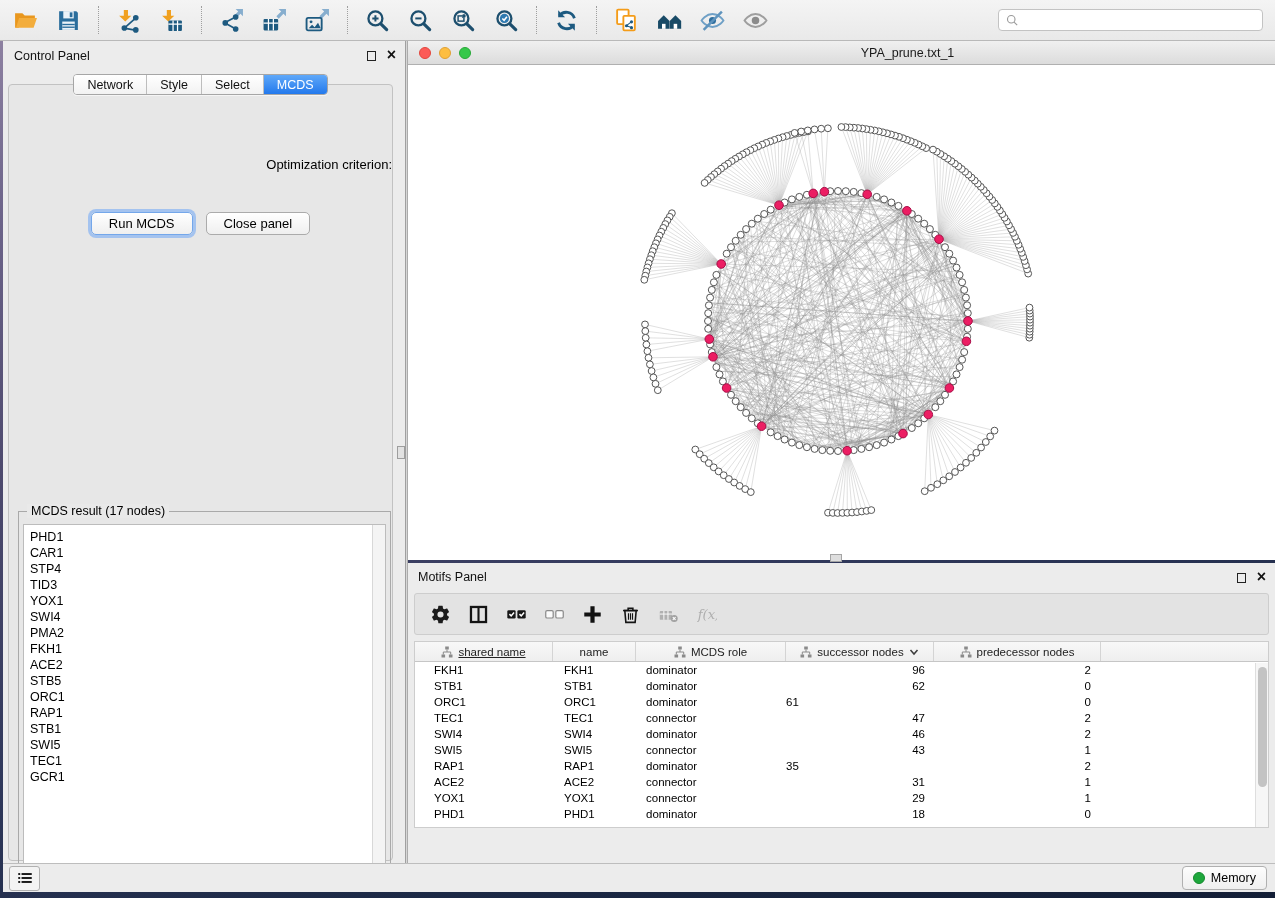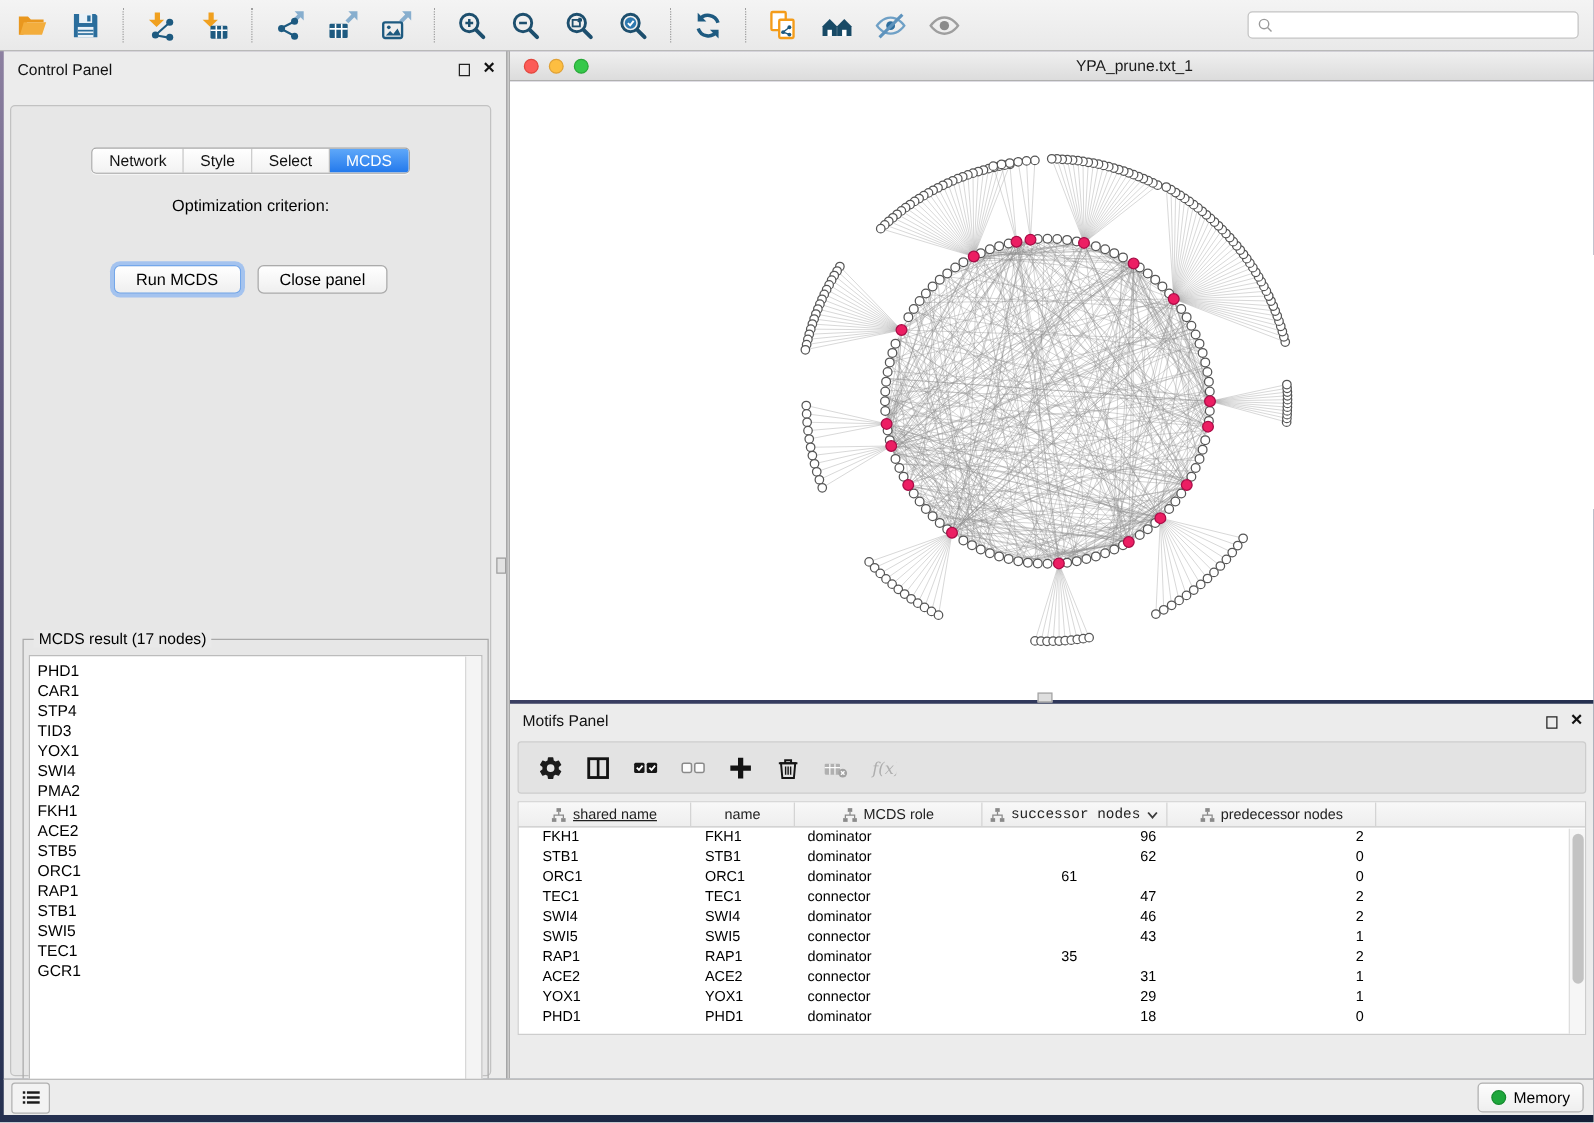--- a/index.html
+++ b/index.html
@@ -23,26 +23,26 @@
   
   .control-panel { position:absolute; left:3px; top:41px; width:402px; height:822px; background:#ececec; }
   .cp-header { position:relative; height:30px; }
   .cp-title { position:absolute; left:11px; top:8px; font-size:12.5px; color:#111; }
   .panel-icons { position:absolute; right:9px; top:8px; display:flex; gap:11px; align-items:center; }
   .float-box { width:9px; height:10px; border:1.6px solid #222; margin-top:1px; }
   .close-x { font-size:16px; font-weight:700; color:#111; line-height:12px; }
   .cp-panel { position:absolute; left:5px; right:12px; top:43px; bottom:2px;
     background:#e7e7e7; border:1px solid #c2c2c2; border-radius:4px; }
   .cp-tabs { position:absolute; top:33px; left:0; right:7px; display:flex; justify-content:center; z-index:2; }
-  .seg { display:flex; border:1px solid #a6a6a6; border-radius:4px; overflow:hidden; background:#fff; height:21px; box-shadow:0 1px 0 rgba(255,255,255,.6);margin-top:44px; }
+  .seg { display:flex; border:1px solid #a6a6a6; border-radius:4px; overflow:hidden; background:#fff; height:21px; box-shadow:0 1px 0 rgba(255,255,255,.6); }
   .seg .s { padding:2px 13px; font-size:12.5px; line-height:16px; color:#111;
     border-right:1px solid #bdbdbd; background:linear-gradient(#ffffff,#f2f2f2); white-space:nowrap; }
   .seg .s:last-child { border-right:none; }
   .seg .s.active { background:linear-gradient(#5fa8f9,#2379ec); color:#fff; }
-  .opt-label { position:absolute; top:72px; width:100%; text-align:center; font-size:13px; color:#000; }
+  .opt-label { position:absolute; top:72px; width:100%; text-align:right; font-size:13px; color:#000; }
   .dropdown { position:absolute; top:96px; left:42px; width:311px; height:22px; background:#fff;
     border:1px solid #b2b2b2; border-radius:4px; display:flex; align-items:center; }
   .dropdown .val { flex:1; text-align:center; font-size:13px; color:#000; }
   .stepper { width:19px; height:22px; margin:-1px -1px -1px 0; border-radius:0 4px 4px 0;
     background:linear-gradient(#74b3f9,#2d7bf0); display:flex; flex-direction:column; align-items:center; justify-content:center; gap:2px; }
   .chev-up { width:0; height:0; border-left:3.5px solid transparent; border-right:3.5px solid transparent; border-bottom:4.5px solid #fff; }
   .chev-dn { width:0; height:0; border-left:3.5px solid transparent; border-right:3.5px solid transparent; border-top:4.5px solid #fff; }
   .btn-row { position:absolute; top:127px; width:100%; display:flex; justify-content:center; gap:13px; }
   .pbtn { height:23px; padding:0 17px; background:linear-gradient(#ffffff,#efefef);
     border:1px solid #ababab; border-radius:5px; font-size:13px; color:#000; font-family:inherit; }
@@ -1305,21 +1305,21 @@
           </div>
           <div class="th" style="width: 150px; flex: 0 0 auto;">
             <svg viewBox="0 0 12 12" style="width:12px;height:12px;display:block">
               <rect x="4.2" y="0.5" width="3.6" height="3" fill="#8a8a8a"></rect>
               <rect x="0.5" y="8.5" width="3.6" height="3" fill="#8a8a8a"></rect>
               <rect x="7.9" y="8.5" width="3.6" height="3" fill="#8a8a8a"></rect>
               <path d="M6 3.5v2.5M2.3 8.5V6h7.4v2.5" stroke="#8a8a8a" fill="none" stroke-width="1"></path>
             </svg>
             <span>MCDS role</span>
           </div>
-          <div class="th" style="width: 148px; flex: 0 0 auto; font-family: Liberation Mono, monospace;">
+          <div class="th" style="width: 148px; flex: 0 0 auto;">
             <svg viewBox="0 0 12 12" style="width:12px;height:12px;display:block">
               <rect x="4.2" y="0.5" width="3.6" height="3" fill="#8a8a8a"></rect>
               <rect x="0.5" y="8.5" width="3.6" height="3" fill="#8a8a8a"></rect>
               <rect x="7.9" y="8.5" width="3.6" height="3" fill="#8a8a8a"></rect>
               <path d="M6 3.5v2.5M2.3 8.5V6h7.4v2.5" stroke="#8a8a8a" fill="none" stroke-width="1"></path>
             </svg>
             <span>successor nodes</span>
             <svg viewBox="0 0 10 9" style="width:10px;height:9px;display:block">
               <path d="M1.5 3l3.5 4 3.5-4" stroke="#3c3c3c" stroke-width="1.5" fill="none"></path>
             </svg>
@@ -1347,21 +1347,21 @@
             <div class="td" style="width: 138px; flex: 0 0 auto; text-align: left; padding-left: 19px;">STB1</div>
             <div class="td" style="width: 83px; flex: 0 0 auto; text-align: left; padding-left: 11px;">STB1</div>
             <div class="td" style="width: 150px; flex: 0 0 auto; text-align: left; padding-left: 10px;">dominator</div>
             <div class="td" style="width: 148px; flex: 0 0 auto; text-align: right; padding-right: 9px;">62</div>
             <div class="td" style="width: 167px; flex: 0 0 auto; text-align: right; padding-right: 10px;">0</div>
           </div>
           <div class="tr">
             <div class="td" style="width: 138px; flex: 0 0 auto; text-align: left; padding-left: 19px;">ORC1</div>
             <div class="td" style="width: 83px; flex: 0 0 auto; text-align: left; padding-left: 11px;">ORC1</div>
             <div class="td" style="width: 150px; flex: 0 0 auto; text-align: left; padding-left: 10px;">dominator</div>
-            <div class="td" style="width: 148px; flex: 0 0 auto; text-align: center; padding-right: 9px;">61</div>
+            <div class="td" style="width: 148px; flex: 0 0 auto; text-align: left; padding-right: 9px;">61</div>
             <div class="td" style="width: 167px; flex: 0 0 auto; text-align: right; padding-right: 10px;">0</div>
           </div>
           <div class="tr">
             <div class="td" style="width: 138px; flex: 0 0 auto; text-align: left; padding-left: 19px;">TEC1</div>
             <div class="td" style="width: 83px; flex: 0 0 auto; text-align: left; padding-left: 11px;">TEC1</div>
             <div class="td" style="width: 150px; flex: 0 0 auto; text-align: left; padding-left: 10px;">connector</div>
             <div class="td" style="width: 148px; flex: 0 0 auto; text-align: right; padding-right: 9px;">47</div>
             <div class="td" style="width: 167px; flex: 0 0 auto; text-align: right; padding-right: 10px;">2</div>
           </div>
           <div class="tr">
@@ -1375,21 +1375,21 @@
             <div class="td" style="width: 138px; flex: 0 0 auto; text-align: left; padding-left: 19px;">SWI5</div>
             <div class="td" style="width: 83px; flex: 0 0 auto; text-align: left; padding-left: 11px;">SWI5</div>
             <div class="td" style="width: 150px; flex: 0 0 auto; text-align: left; padding-left: 10px;">connector</div>
             <div class="td" style="width: 148px; flex: 0 0 auto; text-align: right; padding-right: 9px;">43</div>
             <div class="td" style="width: 167px; flex: 0 0 auto; text-align: right; padding-right: 10px;">1</div>
           </div>
           <div class="tr">
             <div class="td" style="width: 138px; flex: 0 0 auto; text-align: left; padding-left: 19px;">RAP1</div>
             <div class="td" style="width: 83px; flex: 0 0 auto; text-align: left; padding-left: 11px;">RAP1</div>
             <div class="td" style="width: 150px; flex: 0 0 auto; text-align: left; padding-left: 10px;">dominator</div>
-            <div class="td" style="width: 148px; flex: 0 0 auto; text-align: center; padding-right: 9px;">35</div>
+            <div class="td" style="width: 148px; flex: 0 0 auto; text-align: left; padding-right: 9px;">35</div>
             <div class="td" style="width: 167px; flex: 0 0 auto; text-align: right; padding-right: 10px;">2</div>
           </div>
           <div class="tr">
             <div class="td" style="width: 138px; flex: 0 0 auto; text-align: left; padding-left: 19px;">ACE2</div>
             <div class="td" style="width: 83px; flex: 0 0 auto; text-align: left; padding-left: 11px;">ACE2</div>
             <div class="td" style="width: 150px; flex: 0 0 auto; text-align: left; padding-left: 10px;">connector</div>
             <div class="td" style="width: 148px; flex: 0 0 auto; text-align: right; padding-right: 9px;">31</div>
             <div class="td" style="width: 167px; flex: 0 0 auto; text-align: right; padding-right: 10px;">1</div>
           </div>
           <div class="tr">

